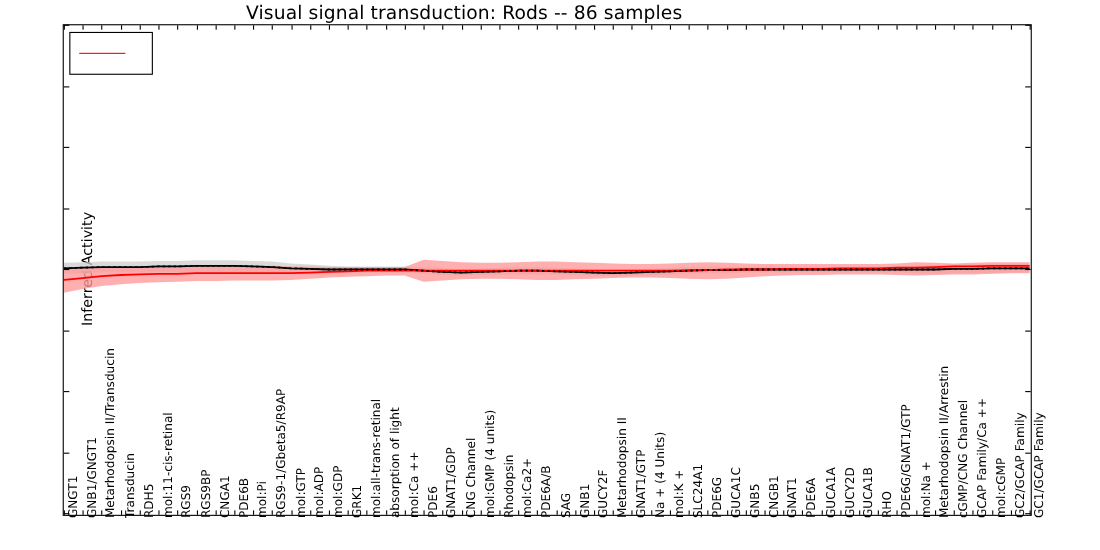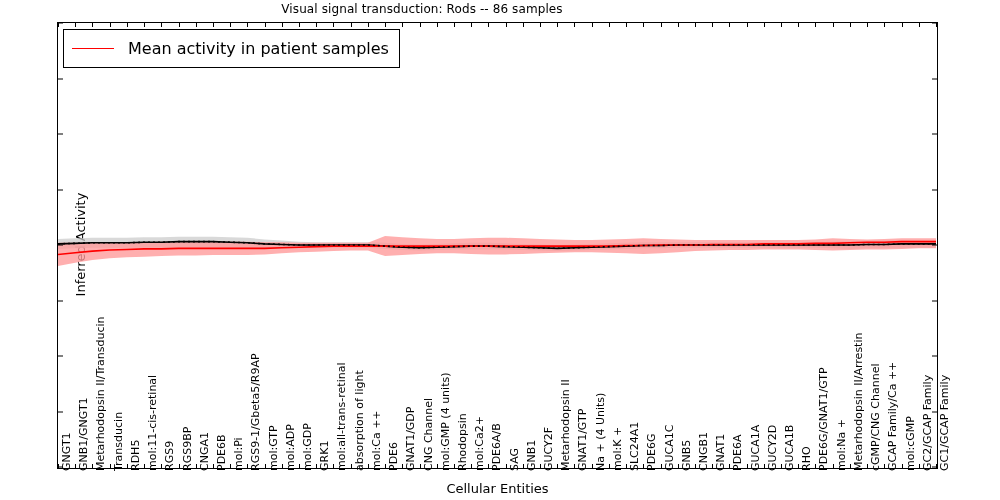--- a/index.html
+++ b/index.html
@@ -6,21 +6,21 @@
   body{
     width:1000px;height:500px;background:#ffffff;
     font-family:"DejaVu Sans", sans-serif;
     color:#000000;overflow:hidden;position:relative;
   }
   #figure{position:absolute;left:0;top:0;width:1000px;height:500px;}
 
   
   #chart-title{
     position:absolute;left:0;top:2px;width:844px;
-    text-align:center;font-size:12px;color:#000;
+    text-align:center;font-size:17px;color:#000;
     letter-spacing:.1px;
   }
 
   
   #plot-area{
     position:absolute;left:57px;top:22px;width:881px;height:447px;
     border:1px solid #000;box-sizing:border-box;background:#fff;
   }
   #plot-clip{position:absolute;left:0;top:0;right:0;bottom:0;overflow:hidden;}
   #plot-svg{position:absolute;left:0;top:0;}
@@ -62,21 +62,20 @@
   .legend-line.red{border-top-color:#ff0000;}
   .legend-text{font-size:16px;color:#000;white-space:nowrap;}
 </style>
 </head>
 <body>
 
 <div id="figure">
 
   <div id="chart-title">Visual signal transduction: Rods -- 86 samples</div>
 
-  <div id="x-axis-label">Cellular Entities</div>
 
   <div id="plot-area">
     <div id="y-axis-label">Inferred Activity</div>
     <div id="plot-clip">
       <svg id="plot-svg" width="879" height="445">
           <path d="M0.00,215.90 L17.22,215.34 L34.43,214.78 L51.65,214.78 L68.86,214.78 L86.08,214.23 L103.29,214.23 L120.51,213.68 L137.73,213.68 L154.94,213.68 L172.16,214.23 L189.37,214.78 L206.59,216.45 L223.80,217.56 L241.02,218.67 L258.24,219.23 L275.45,219.23 L292.67,219.23 L309.88,219.23 L327.10,219.78 L344.31,220.89 L361.53,221.45 L378.75,220.89 L395.96,220.34 L413.18,219.78 L430.39,219.78 L447.61,220.34 L464.82,220.89 L482.04,221.45 L499.25,222.00 L516.47,221.45 L533.69,220.89 L550.90,220.34 L568.12,219.78 L585.33,219.23 L602.55,219.23 L619.76,219.23 L636.98,219.23 L654.20,219.23 L671.41,219.23 L688.63,219.23 L705.84,219.23 L723.06,219.23 L740.27,219.23 L757.49,219.23 L774.71,218.67 L791.92,218.12 L809.14,217.56 L826.35,217.56 L843.57,217.00 L860.78,217.00 L878.00,217.00 L878.00,224.77 L860.78,224.77 L843.57,225.33 L826.35,225.33 L809.14,225.33 L791.92,225.89 L774.71,225.33 L757.49,224.77 L740.27,224.77 L723.06,224.77 L705.84,224.77 L688.63,224.77 L671.41,224.77 L654.20,224.77 L636.98,224.77 L619.76,224.77 L602.55,225.33 L585.33,225.33 L568.12,225.89 L550.90,226.44 L533.69,227.00 L516.47,227.55 L499.25,228.11 L482.04,227.55 L464.82,227.00 L447.61,226.44 L430.39,226.44 L413.18,226.44 L395.96,226.44 L378.75,227.00 L361.53,227.55 L344.31,227.00 L327.10,225.89 L309.88,224.77 L292.67,224.77 L275.45,224.77 L258.24,224.77 L241.02,225.33 L223.80,225.33 L206.59,225.33 L189.37,225.33 L172.16,224.77 L154.94,224.77 L137.73,224.77 L120.51,224.77 L103.29,224.77 L86.08,224.77 L68.86,224.77 L51.65,224.77 L34.43,224.77 L17.22,225.33 L0.00,225.89 Z" fill="#cccccc" fill-opacity="0.75" stroke="none"></path>
           <path d="M0.00,219.78 L17.22,219.78 L34.43,219.78 L51.65,219.78 L68.86,219.23 L86.08,219.23 L103.29,218.67 L120.51,218.67 L137.73,218.67 L154.94,218.67 L172.16,218.67 L189.37,218.67 L206.59,219.23 L223.80,219.23 L241.02,219.78 L258.24,219.78 L275.45,219.78 L292.67,219.78 L309.88,219.78 L327.10,213.12 L344.31,214.23 L361.53,215.34 L378.75,215.90 L395.96,215.90 L413.18,215.34 L430.39,214.78 L447.61,214.78 L464.82,215.34 L482.04,215.90 L499.25,216.45 L516.47,217.00 L533.69,217.00 L550.90,216.45 L568.12,215.90 L585.33,215.34 L602.55,215.90 L619.76,216.45 L636.98,217.00 L654.20,217.00 L671.41,217.00 L688.63,217.00 L705.84,217.00 L723.06,217.00 L740.27,217.00 L757.49,216.45 L774.71,215.34 L791.92,215.90 L809.14,216.45 L826.35,215.90 L843.57,215.34 L860.78,215.34 L878.00,215.34 L878.00,225.33 L860.78,225.33 L843.57,225.89 L826.35,226.44 L809.14,226.44 L791.92,227.00 L774.71,227.55 L757.49,227.00 L740.27,226.44 L723.06,226.44 L705.84,226.44 L688.63,227.00 L671.41,227.00 L654.20,227.55 L636.98,228.11 L619.76,229.22 L602.55,230.33 L585.33,230.88 L568.12,230.33 L550.90,229.77 L533.69,229.22 L516.47,229.22 L499.25,229.77 L482.04,230.33 L464.82,230.88 L447.61,231.44 L430.39,231.44 L413.18,230.88 L395.96,230.33 L378.75,230.33 L361.53,230.88 L344.31,231.99 L327.10,233.10 L309.88,227.55 L292.67,227.55 L275.45,228.11 L258.24,228.66 L241.02,229.22 L223.80,230.33 L206.59,231.44 L189.37,231.99 L172.16,231.99 L154.94,231.99 L137.73,232.55 L120.51,232.55 L103.29,233.10 L86.08,233.66 L68.86,234.21 L51.65,235.32 L34.43,236.98 L17.22,239.76 L0.00,243.09 Z" fill="#ff9999" fill-opacity="0.78" stroke="none"></path>
           <path d="M0.00,220.89 L17.22,220.34 L34.43,219.78 L51.65,219.78 L68.86,219.78 L86.08,219.23 L103.29,219.23 L120.51,218.67 L137.73,218.67 L154.94,218.67 L172.16,219.23 L189.37,219.78 L206.59,220.89 L223.80,221.45 L241.02,222.00 L258.24,222.00 L275.45,222.00 L292.67,222.00 L309.88,222.00 L327.10,223.11 L344.31,224.22 L361.53,224.77 L378.75,224.22 L395.96,223.67 L413.18,223.11 L430.39,223.11 L447.61,223.67 L464.82,224.22 L482.04,224.77 L499.25,225.33 L516.47,224.77 L533.69,224.22 L550.90,223.67 L568.12,223.11 L585.33,222.55 L602.55,222.55 L619.76,222.00 L636.98,222.00 L654.20,222.00 L671.41,222.00 L688.63,222.00 L705.84,222.00 L723.06,222.00 L740.27,222.00 L757.49,222.00 L774.71,222.00 L791.92,222.00 L809.14,221.45 L826.35,221.45 L843.57,220.89 L860.78,220.89 L878.00,220.89 " fill="none" stroke="#000000" stroke-width="1.6"></path>
           <path d="M0.00,231.44 L17.22,229.77 L34.43,228.11 L51.65,227.00 L68.86,226.44 L86.08,225.89 L103.29,225.89 L120.51,225.33 L137.73,225.33 L154.94,225.33 L172.16,225.33 L189.37,225.33 L206.59,225.33 L223.80,224.77 L241.02,224.22 L258.24,223.67 L275.45,223.11 L292.67,223.11 L309.88,223.11 L327.10,223.11 L344.31,223.11 L361.53,223.11 L378.75,223.11 L395.96,223.11 L413.18,223.11 L430.39,223.11 L447.61,223.11 L464.82,223.11 L482.04,223.11 L499.25,223.11 L516.47,223.11 L533.69,223.11 L550.90,223.11 L568.12,222.55 L585.33,222.55 L602.55,222.00 L619.76,222.00 L636.98,222.00 L654.20,221.45 L671.41,221.45 L688.63,221.45 L705.84,220.89 L723.06,220.89 L740.27,220.89 L757.49,220.34 L774.71,220.34 L791.92,219.78 L809.14,219.23 L826.35,219.23 L843.57,218.67 L860.78,218.67 L878.00,218.67 " fill="none" stroke="#ff0000" stroke-width="1.6"></path>
           <path d="M0.00,220.89 L17.22,220.34 L34.43,219.78 L51.65,219.78 L68.86,219.78 L86.08,219.23 L103.29,219.23 L120.51,218.67 L137.73,218.67 L154.94,218.67 L172.16,219.23 L189.37,219.78 L206.59,220.89 L223.80,221.45 L241.02,222.00 L258.24,222.00 L275.45,222.00 L292.67,222.00 L309.88,222.00 L327.10,223.11 L344.31,224.22 L361.53,224.77 L378.75,224.22 L395.96,223.67 L413.18,223.11 L430.39,223.11 L447.61,223.67 L464.82,224.22 L482.04,224.77 L499.25,225.33 L516.47,224.77 L533.69,224.22 L550.90,223.67 L568.12,223.11 L585.33,222.55 L602.55,222.55 L619.76,222.00 L636.98,222.00 L654.20,222.00 L671.41,222.00 L688.63,222.00 L705.84,222.00 L723.06,222.00 L740.27,222.00 L757.49,222.00 L774.71,222.00 L791.92,222.00 L809.14,221.45 L826.35,221.45 L843.57,220.89 L860.78,220.89 L878.00,220.89 " fill="none" stroke="#000000" stroke-width="1.6" stroke-dasharray="2,3"></path>
@@ -261,17 +260,16 @@
       <div class="xtl" style="left: 813.137px;">cGMP/CNG Channel</div>
       <div class="xtl" style="left: 830.353px;">GCAP Family/Ca ++</div>
       <div class="xtl" style="left: 847.569px;">mol:cGMP</div>
       <div class="xtl" style="left: 864.784px;">GC2/GCAP Family</div>
       <div class="xtl" style="left: 882px;">GC1/GCAP Family</div>
     </div>
 
   <div id="legend">
     <div class="legend-row">
       <span class="legend-line red"></span>
-      <span class="legend-text">Mean activity in patient samples</span>
     </div>
   </div>
 
 </div>
 
 </body></html>

